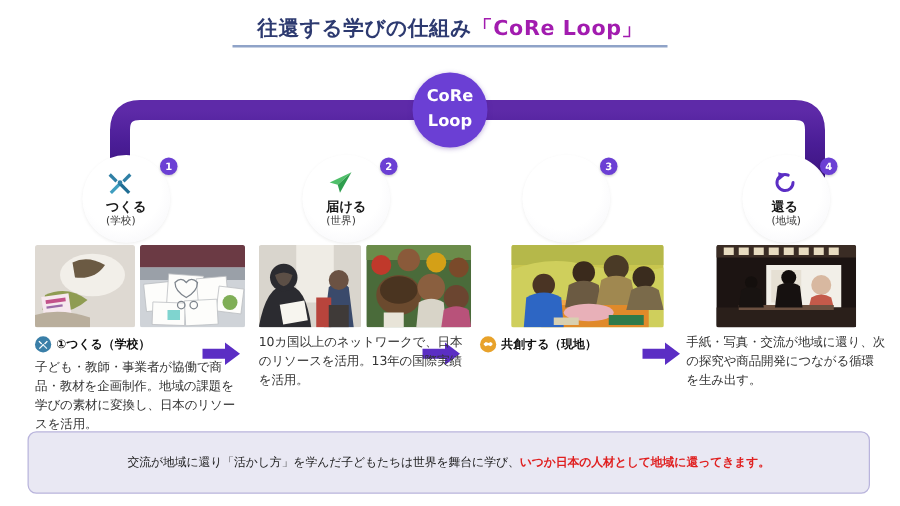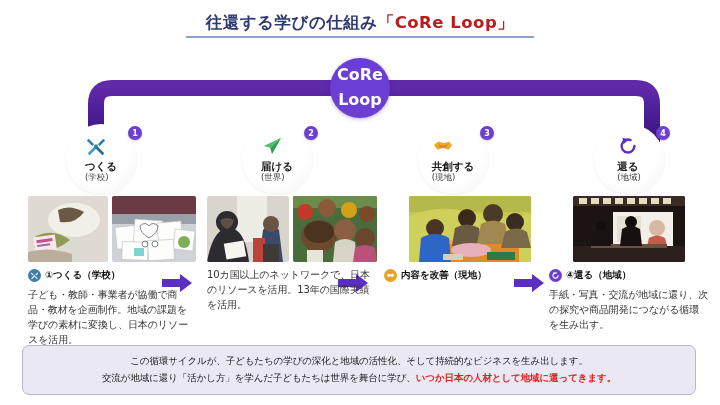--- a/index.html
+++ b/index.html
@@ -10,33 +10,33 @@
     color:#222;
   }
   .slide{position:relative;width:720px;height:405px;background:#ffffff;}
 
   
   .title-wrap{position:absolute;left:0;top:12px;width:720px;text-align:center;}
   .title{
     font-size:16.5px;font-weight:bold;color:#2d3a70;letter-spacing:.5px;
     display:inline-block;padding-bottom:6px;
   }
-  .title .accent{color:#b91c1c;}
+  .title .accent{color:#a21caf;}
   .title-rule{
     position:absolute;left:186px;top:36px;width:348px;height:1.5px;
     background:#8fa3c8;
   }
 
   
   .loopbar{position:absolute;left:0;top:60px;width:720px;height:110px;}
   .badge{
     position:absolute;left:330px;top:58px;width:60px;height:60px;border-radius:50%;
     background:#6b3fd4;
     display:flex;flex-direction:column;align-items:center;justify-content:center;
-    color:#ffffff;font-weight:bold;font-size:16px;line-height:1.55;z-index:5;
+    color:#ffffff;font-weight:bold;font-size:13px;line-height:1.55;z-index:5;
     box-shadow:0 1px 4px rgba(70,30,150,.35);
   }
 
   
   .steps{position:absolute;left:0;top:124px;width:720px;height:70px;}
   .step{
     position:absolute;width:78px;height:70px;
     display:flex;flex-direction:column;align-items:center;justify-content:center;
   }
   .step .disc{
@@ -151,30 +151,20 @@
       </div>
     </div>
 
     <svg class="flowarrow" style="left:336px" viewBox="0 0 34 22">
       <path d="M2 7 H20 V2 L32 11 L20 20 V15 H2 Z" fill="#5b2ec4"></path>
     </svg>
 
     <div class="step" style="left:414px">
       <div class="disc"></div>
       <div class="num">3</div>
-      <div class="inner">
-        <span class="ico">
-          <svg width="22" height="22" viewBox="0 0 24 24">
-            <path d="M2 11 L7 7 L13 9 L18 7 L22 11 L18 16 L12 14 L6 16 Z" fill="#f0a82c"></path>
-            <path d="M7 10 L12 12 L17 10 L15 14 L9 14 Z" fill="#d8881c"></path>
-          </svg>
-        </span>
-        <span class="lbl">共創する</span>
-        <span class="sub">(現地)</span>
-      </div>
     </div>
 
     <svg class="flowarrow" style="left:512px" viewBox="0 0 34 22">
       <path d="M2 7 H20 V2 L32 11 L20 20 V15 H2 Z" fill="#5b2ec4"></path>
     </svg>
 
     <div class="step" style="left:590px">
       <div class="disc"></div>
       <div class="num">4</div>
       <div class="inner">
@@ -300,21 +290,21 @@
             <rect x="34" y="58" width="20" height="6" fill="#d8d0b0"></rect>
           </svg>
         </div>
       </div>
       <div class="cap-head">
         <span class="cap-dot" style="background:#e8a22a">
           <svg width="9" height="9" viewBox="0 0 24 24">
             <path d="M2 11 L7 7 L13 9 L18 7 L22 11 L18 16 L12 14 L6 16 Z" fill="#ffffff"></path>
           </svg>
         </span>
-        <span class="cap-title">内容を改善（現地）</span>
+        <span class="cap-title">共創する（現地）</span>
       </div>
     </div>
 
     <div class="group" style="left:549px;width:160px">
       <div class="photos">
         <div class="ph" style="width:112px">
           <svg width="112" height="66" viewBox="0 0 112 66">
             <rect width="112" height="66" fill="#1c1412"></rect>
             <rect x="0" y="0" width="112" height="10" fill="#3a2c24"></rect>
             <g fill="#e8dcc0">
@@ -333,31 +323,21 @@
             <path d="M76 42 q8 -5 16 0 l2 8 l-20 0 Z" fill="#c45a4a"></path>
             <rect x="0" y="50" width="112" height="16" fill="#2a1f1a"></rect>
             <rect x="18" y="48" width="76" height="4" fill="#6b5040"></rect>
             <circle cx="28" cy="30" r="5" fill="#140f0d"></circle>
             <path d="M20 36 q8 -5 16 0 l2 14 l-20 0 Z" fill="#181311"></path>
             <circle cx="58" cy="26" r="6" fill="#120d0b"></circle>
             <path d="M49 33 q9 -6 18 0 l2 17 l-22 0 Z" fill="#161110"></path>
           </svg>
         </div>
       </div>
-      <div class="cap-head">
-        <span class="cap-dot" style="background:#6b3fd4">
-          <svg width="9" height="9" viewBox="0 0 24 24">
-            <path d="M19 12 a7 7 0 1 1 -4.2 -6.4" fill="none" stroke="#ffffff" stroke-width="3" stroke-linecap="round"></path>
-            <polygon points="6,3 13,5 7,10" fill="#ffffff"></polygon>
-          </svg>
-        </span>
-        <span class="cap-title">④還る（地域）</span>
-      </div>
       <div class="cap-body">手紙・写真・交流が地域に還り、次の探究や商品開発につながる循環を生み出す。</div>
     </div>
   </div>
 
   <div class="footer">
-    <div class="fline">この循環サイクルが、子どもたちの学びの深化と地域の活性化、そして持続的なビジネスを生み出します。</div>
     <div class="fline"><span>交流が地域に還り「活かし方」を学んだ子どもたちは世界を舞台に学び、</span><span class="red">いつか日本の人材として地域に還ってきます。</span></div>
   </div>
 
 </div>
 
 </body></html>

